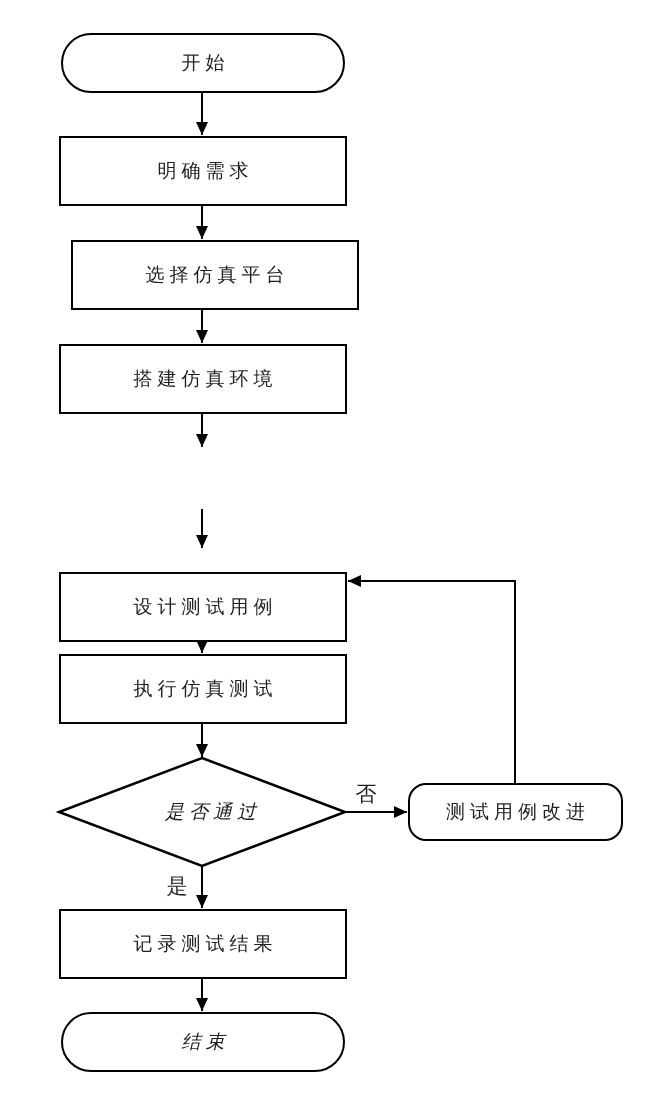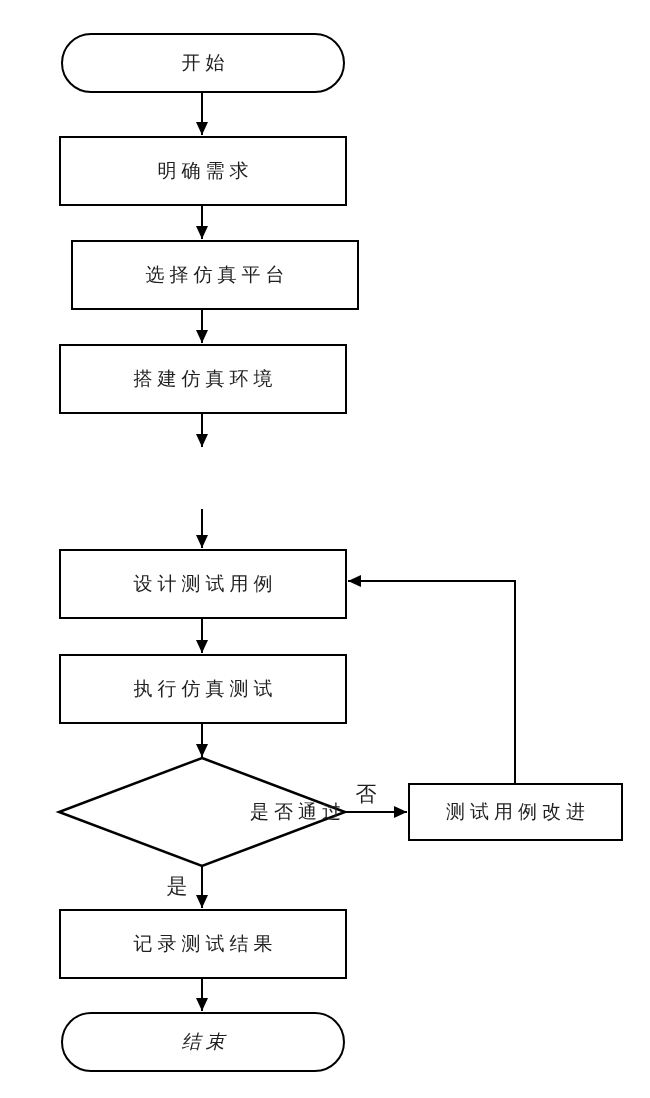--- a/index.html
+++ b/index.html
@@ -41,40 +41,42 @@
     left: 61px;
     width: 284px;
     height: 60px;
     border-radius: 31px;
   }
   .node-start { top: 33px; }
   .node-clarify-requirements { top: 136px; }
   .node-select-platform { top: 240px; margin-left: 12px; }
   .node-build-environment { top: 344px; }
   .node-integrate-algorithm { top: 448px; }
-  .node-design-test-cases { top: 549px; text-align: right; }
+  .node-design-test-cases { top: 572px; text-align: right; }
   .node-run-simulation-test { top: 654px; }
   .node-record-results { top: 909px; }
   .node-end { top: 1012px; font-style: italic; }
   .node-improve-test-cases {
     left: 408px;
     top: 783px;
     width: 215px;
     height: 58px;
+    border-radius: 18px;
   }
   .diamond-overlay {
     position: absolute;
-    left: 59px;
+    left: 67px;
     top: 758px;
     width: 287px;
     height: 108px;
     display: flex;
     align-items: center;
-    justify-content: flex-end;
+    justify-content: center;
     background: transparent;
+    font-style: italic;
   }
   .edge-label {
     position: absolute;
     font-size: 21px;
     letter-spacing: 0;
     padding-left: 0;
     text-align: center;
   }
   .edge-label-no { left: 350px; top: 780px; width: 32px; }
   .edge-label-yes { left: 160px; top: 872px; width: 34px; }

